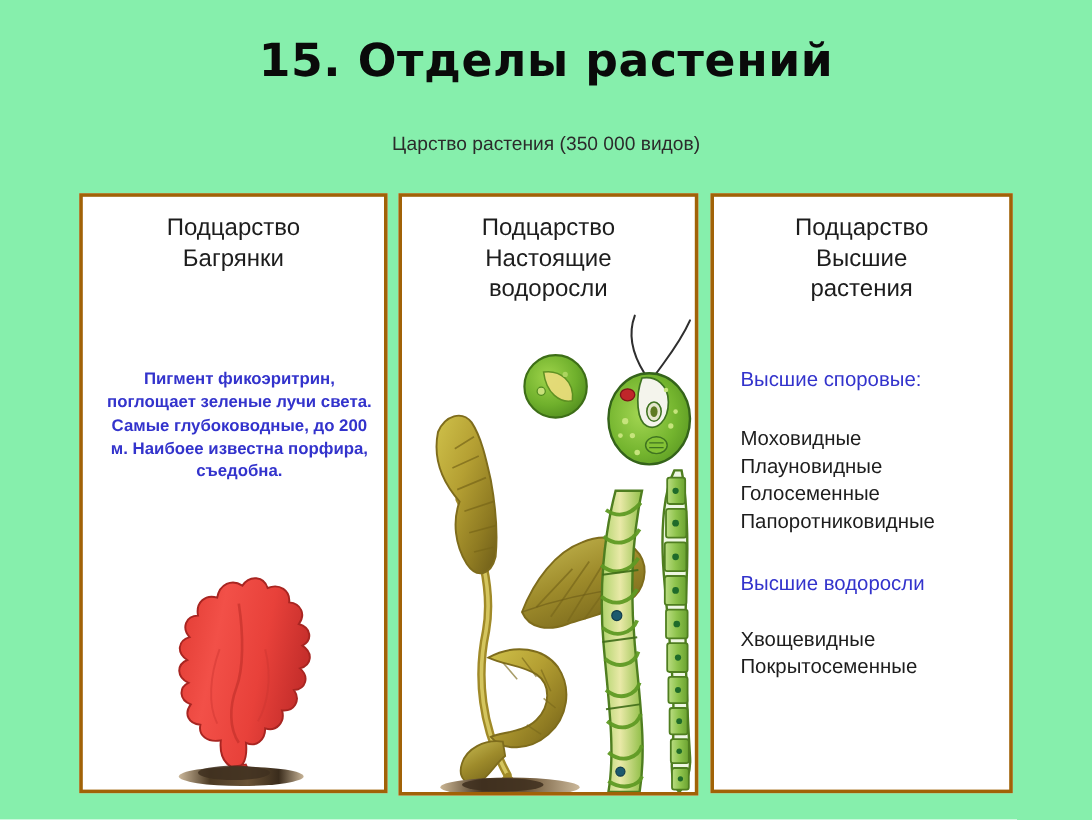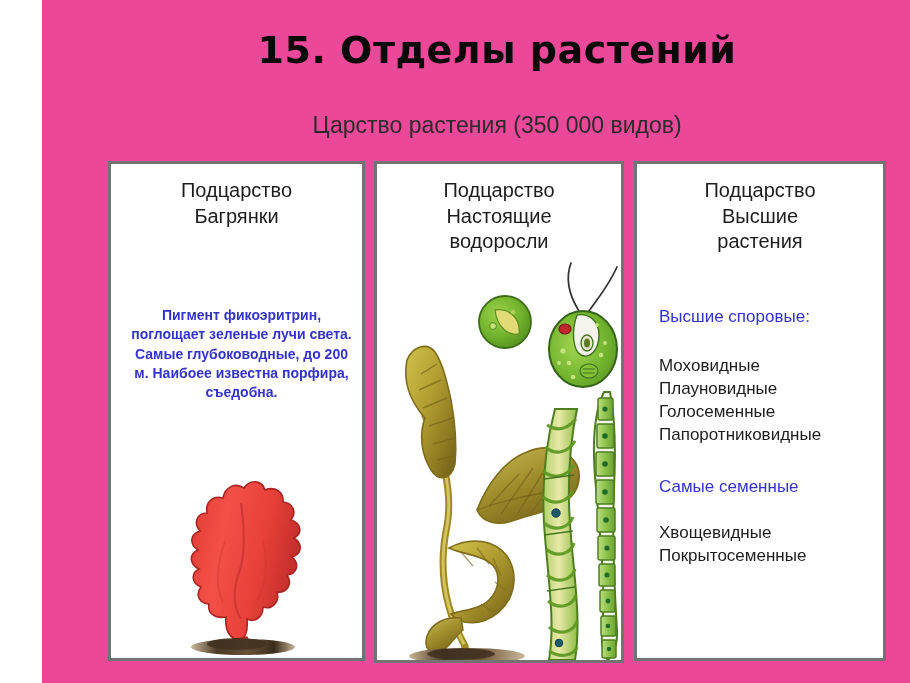--- a/index.html
+++ b/index.html
@@ -11,22 +11,21 @@
     width: 910px;
     height: 683px;
     position: relative;
     overflow: hidden;
     font-family: "Liberation Sans", sans-serif;
     color: #1a1a1a;
   }
   .slide {
     position: absolute;
     inset: 0;
-    background: #ec4899;
-    margin-left: 42px;
+    background: #86efac;
   }
 
   
   .slide-title {
     position: absolute;
     top: 28px;
     left: 0;
     width: 910px;
     text-align: center;
     font-size: 38px;
@@ -36,30 +35,30 @@
     font-family: "DejaVu Sans", sans-serif;
   }
 
   
   .kingdom-line {
     position: absolute;
     top: 112px;
     left: 0;
     width: 910px;
     text-align: center;
-    font-size: 23px;
+    font-size: 16px;
     color: #2b2b2b;
     font-family: "Liberation Sans", sans-serif;
   }
 
   
   .col {
     position: absolute;
     background: #ffffff;
-    border: 3px solid #737373;
+    border: 3px solid #a16207;
     box-sizing: border-box;
     overflow: hidden;
   }
   #col-bagryanki { left: 66px;  top: 161px; width: 257px; height: 500px; }
   #col-vodorosli { left: 332px; top: 161px; width: 250px; height: 502px; }
   #col-vysshie   { left: 592px; top: 161px; width: 252px; height: 500px; }
 
   .col-heading {
     margin: 14px 10px 0 10px;
     text-align: center;
@@ -400,19 +399,19 @@
 Высшие
 растения</div>
 
     <div class="blue-subhead" id="sporovye-heading">Высшие споровые:</div>
 
     <div class="plain-list" id="sporovye-list">Моховидные
 Плауновидные
 Голосеменные
 Папоротниковидные</div>
 
-    <div class="blue-subhead" id="semennye-heading">Самые семенные</div>
+    <div class="blue-subhead" id="semennye-heading">Высшие водоросли</div>
 
     <div class="plain-list" id="semennye-list">Хвощевидные
 Покрытосеменные</div>
   </div>
 
 </div>
 
 </body></html>

